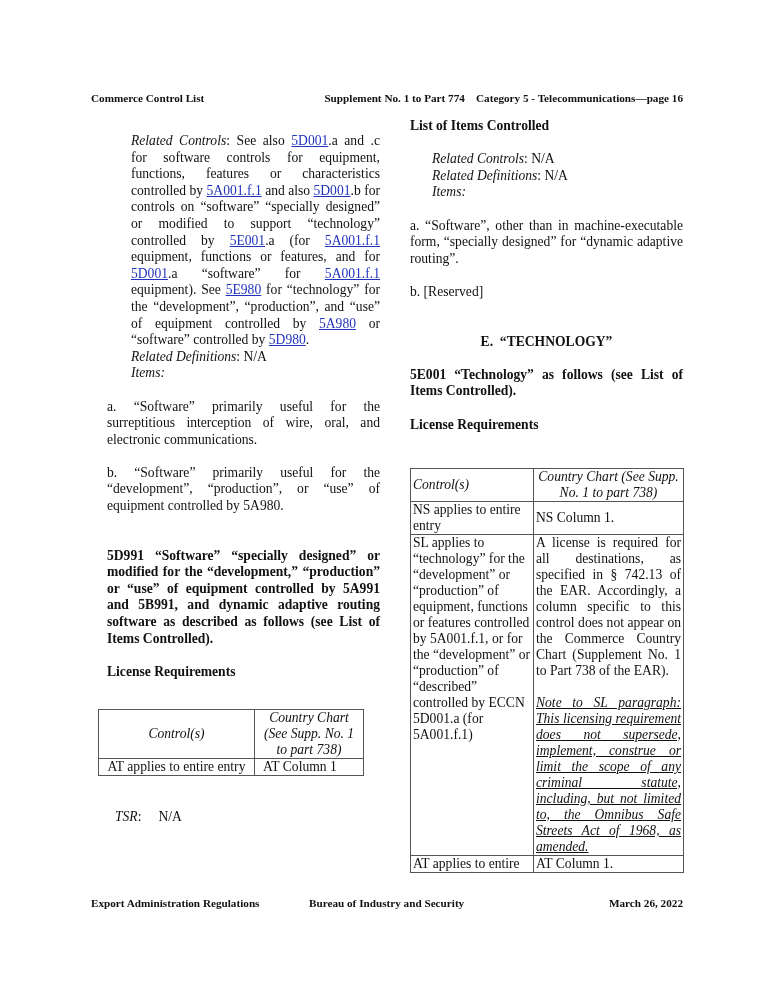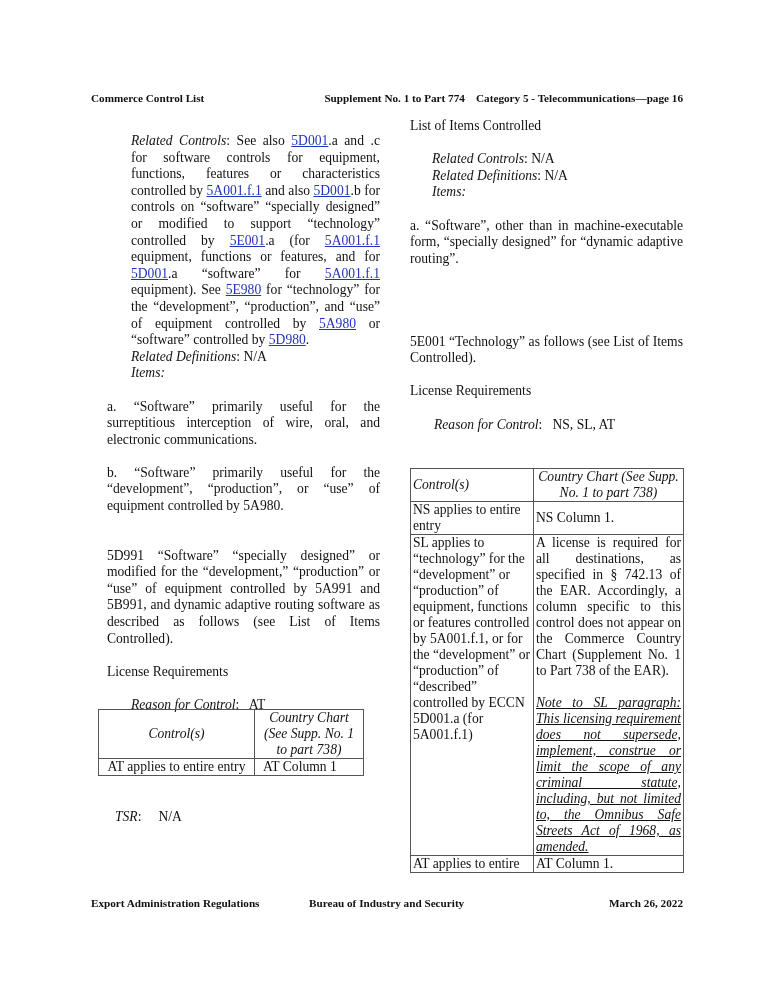--- a/index.html
+++ b/index.html
@@ -12,21 +12,21 @@
   .hdr .r { position:absolute; right:0; }
   .ftr .m { position:absolute; left:218px; }
   .ftr .r { position:absolute; right:0; }
   .col { position:absolute; font-size:13.6px; line-height:16.6px; }
   .left { left:91px; width:273px; top:133px;margin-left:16px; }
   .right { left:410px; width:273px; top:118px; }
   p { margin:0; text-align:justify; }
   .ind { padding-left:24px; }
   .ind2 { padding-left:22px; }
   i { font-style:italic; }
-  b { font-weight:normal; }
+  b { font-weight:bold; }
   a, .lnk { color:#2233bb; text-decoration:underline; }
   .gap { height:16.6px; }
   .gap2 { height:33px; }
   .center { text-align:center; }
   table { border-collapse:collapse; font-size:13.6px; line-height:16px; }
   td { border:1px solid #555; vertical-align:top; padding:0 2px; }
   .tbl-left { position:absolute; left:98px; top:709px; width:266px; }
   .tbl-left td.c1 { width:151px; }
   .tbl-right { position:absolute; left:410px; top:468px; width:274px; }
   .tbl-right td.c1 { width:118px; text-align:left; }
@@ -47,21 +47,20 @@
   <p class="ind"><i>Items:</i></p>
   <div class="gap"></div>
   <p>a.  “Software” primarily useful for the surreptitious interception of wire, oral, and electronic communications.</p>
   <div class="gap"></div>
   <p>b.  “Software” primarily useful for the “development”, “production”, or “use” of equipment controlled by 5A980.</p>
   <div class="gap2"></div>
   <p><b>5D991  “Software” “specially designed” or modified for the “development,” “production” or “use” of equipment controlled by 5A991 and 5B991, and dynamic adaptive routing software as described as follows (see List of Items Controlled).</b></p>
   <div class="gap"></div>
   <p><b>License Requirements</b></p>
   <div class="gap"></div>
-  <p class="ind"><i>Reason for Control</i><span style="white-space:pre;">:   AT</span></p>
 </div>
 
 <table class="tbl-left">
   <tbody>
       <tr>
     <td class="c1 hc">Control(s)</td>
     <td class="hc">Country Chart (See Supp. No. 1 to part 738)</td>
   </tr>
   <tr>
     <td class="c1" style="text-align:center;">AT applies to entire entry</td>
@@ -77,27 +76,28 @@
 
 <div class="col right">
   <p><b>List of Items Controlled</b></p>
   <div class="gap"></div>
   <p class="ind2"><i>Related Controls</i><span>: N/A</span></p>
   <p class="ind2"><i>Related Definitions</i><span>: N/A</span></p>
   <p class="ind2"><i>Items:</i></p>
   <div class="gap"></div>
   <p>a.  “Software”, other than in machine-executable form, “specially designed” for “dynamic adaptive routing”.</p>
   <div class="gap"></div>
+  <p>b. [Reserved]</p>
   <div class="gap2"></div>
+  <p class="center"><b style="white-space:pre;">E.  “TECHNOLOGY”</b></p>
   <div class="gap"></div>
   <p><b>5E001 “Technology” as follows (see List of Items Controlled).</b></p>
   <div class="gap"></div>
   <p><b>License Requirements</b></p>
   <div class="gap"></div>
-  <p class="ind"><i>Reason for Control</i><span style="white-space:pre;">:   NS, SL, AT</span></p>
 </div>
 
 <table class="tbl-right">
   <tbody>
       <tr>
     <td class="c1 hc">Control(s)</td>
     <td class="hc">Country Chart (See Supp. No. 1 to part 738)</td>
   </tr>
   <tr>
     <td class="c1">NS applies to entire entry</td>

